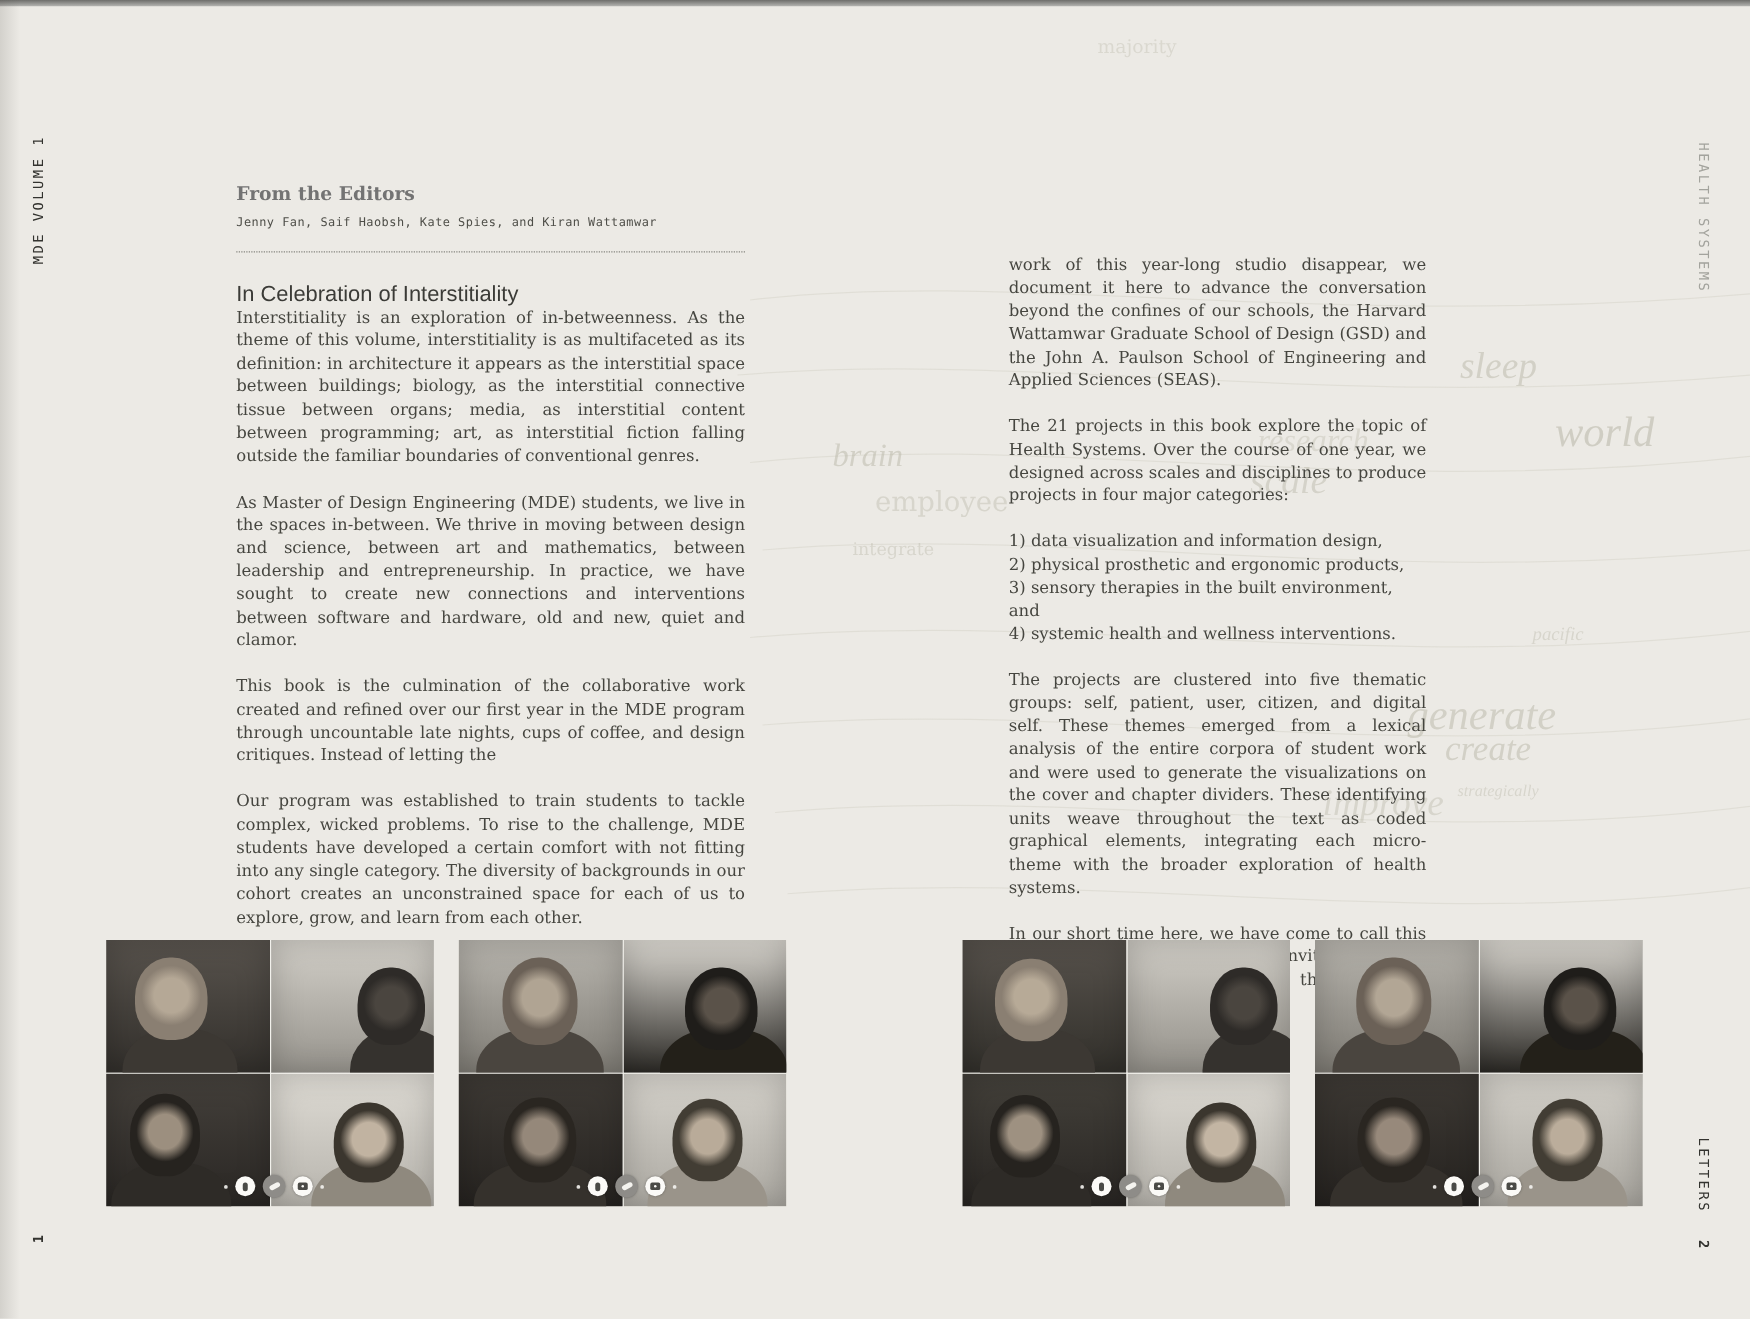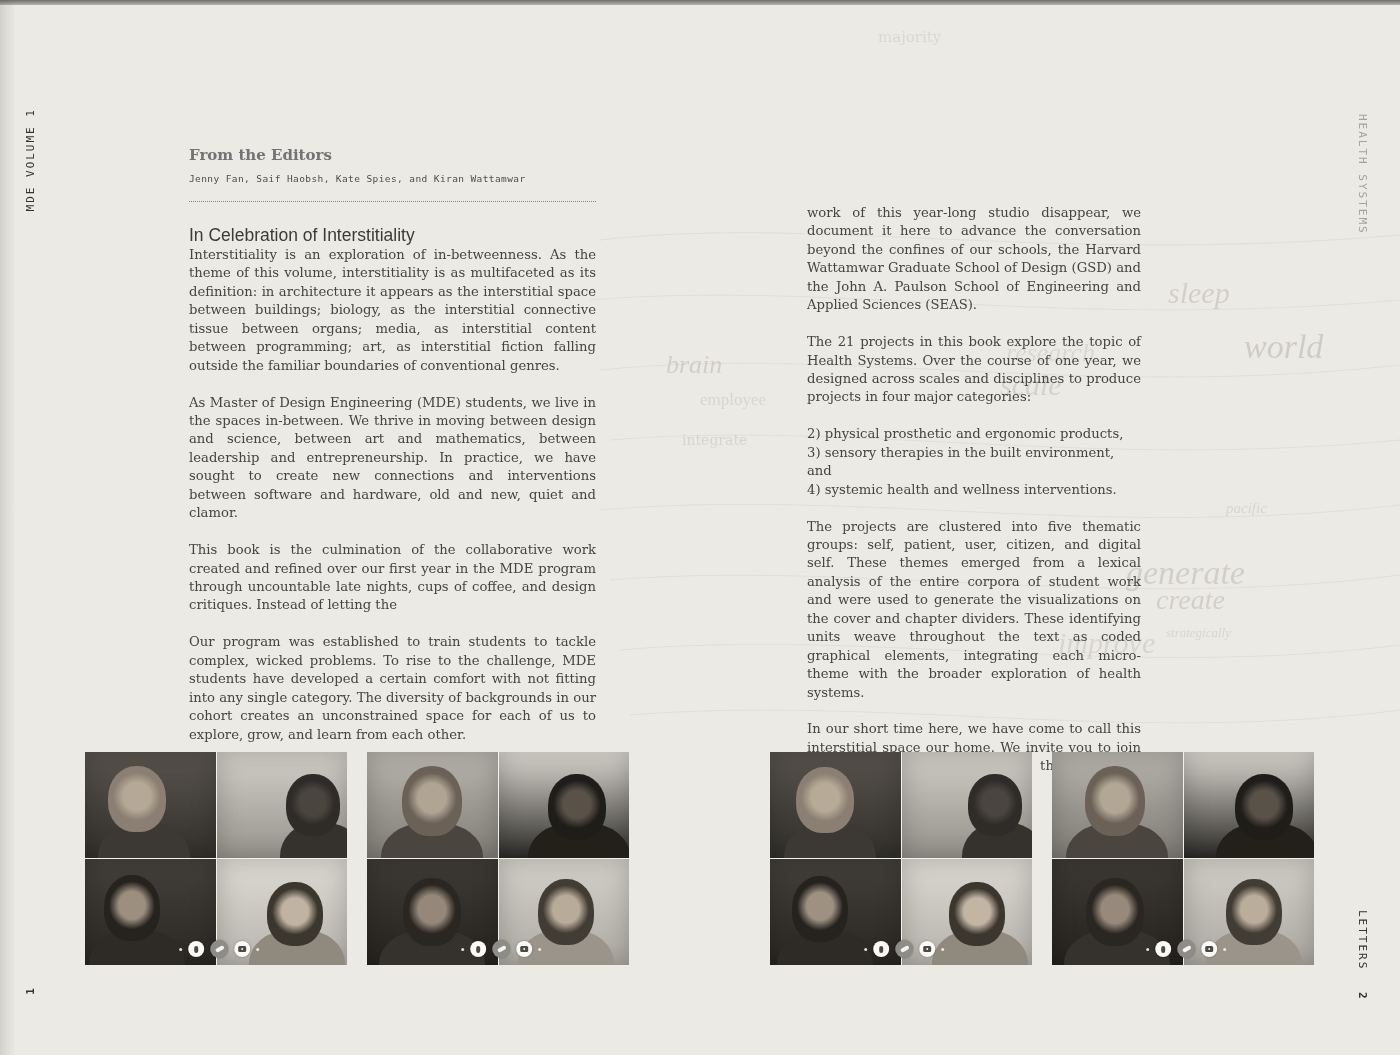--- a/index.html
+++ b/index.html
@@ -79,21 +79,21 @@
     <path d="M600,510 C860,488 1100,540 1400,505"></path>
     <path d="M610,580 C860,560 1110,612 1400,575"></path>
     <path d="M620,650 C870,628 1120,680 1400,645"></path>
     <path d="M630,715 C880,695 1130,745 1400,710"></path>
   </g>
 </svg>
 
 <div id="watermark-layer">
     <span class="wm" style="left: 878px; top: 28px; font-size: 15px; opacity: 0.35;">majority</span>
     <span class="wm it" style="left: 666px; top: 350px; font-size: 26px; opacity: 0.5;">brain</span>
-    <span class="wm" style="left: 700px; top: 390px; font-size: 17px; opacity: 0.4; font-family: Liberation Serif, serif;">employee</span>
+    <span class="wm" style="left: 700px; top: 390px; font-size: 22px; opacity: 0.4;">employee</span>
     <span class="wm" style="left: 682px; top: 432px; font-size: 14px; opacity: 0.4;">integrate</span>
     <span class="wm it" style="left: 1168px; top: 276px; font-size: 30px; opacity: 0.5;">sleep</span>
     <span class="wm it" style="left: 1244px; top: 328px; font-size: 34px; opacity: 0.55;">world</span>
     <span class="wm it" style="left: 1006px; top: 338px; font-size: 26px; opacity: 0.35;">research</span>
     <span class="wm it" style="left: 1000px; top: 368px; font-size: 30px; opacity: 0.45;">scale</span>
     <span class="wm it" style="left: 1226px; top: 500px; font-size: 15px; opacity: 0.4;">pacific</span>
     <span class="wm it" style="left: 1126px; top: 554px; font-size: 34px; opacity: 0.5;">generate</span>
     <span class="wm it" style="left: 1156px; top: 584px; font-size: 28px; opacity: 0.5;">create</span>
     <span class="wm it" style="left: 1018px; top: 626px; font-size: 30px; opacity: 0.4; margin-left: 40px;">improve</span>
     <span class="wm it" style="left: 1166px; top: 625px; font-size: 13px; opacity: 0.4;">strategically</span>
@@ -117,20 +117,21 @@
       <p>Our program was established to train students to tackle complex, wicked problems. To rise to the challenge, MDE students have developed a certain comfort with not fitting into any single category. The diversity of backgrounds in our cohort creates an unconstrained space for each of us to explore, grow, and learn from each other.</p>
     </div>
 </div>
 
 <div id="right-col" class="col">
   <div class="bodytext" id="right-paras-before">
       <p>work of this year-long studio disappear, we document it here to advance the conversation beyond the confines of our schools, the Harvard Wattamwar Graduate School of Design (GSD) and the John A. Paulson School of Engineering and Applied Sciences (SEAS).</p>
       <p>The 21 projects in this book explore the topic of Health Systems. Over the course of one year, we designed across scales and disciplines to produce projects in four major categories:</p>
     </div>
   <div class="cat-list" id="category-list">
+      <div>1) data visualization and information design,</div>
       <div>2) physical prosthetic and ergonomic products,</div>
       <div>3) sensory therapies in the built environment, and</div>
       <div>4) systemic health and wellness interventions.</div>
     </div>
   <div class="bodytext" id="right-paras-after">
       <p>The projects are clustered into five thematic groups: self, patient, user, citizen, and digital self. These themes emerged from a lexical analysis of the entire corpora of student work and were used to generate the visualizations on the cover and chapter dividers. These identifying units weave throughout the text as coded graphical elements, integrating each micro-theme with the broader exploration of health systems.</p>
       <p>In our short time here, we have come to call this interstitial space our home. We invite you to join us on our journey and explore the innovation happening here.</p>
     </div>
 </div>
 

